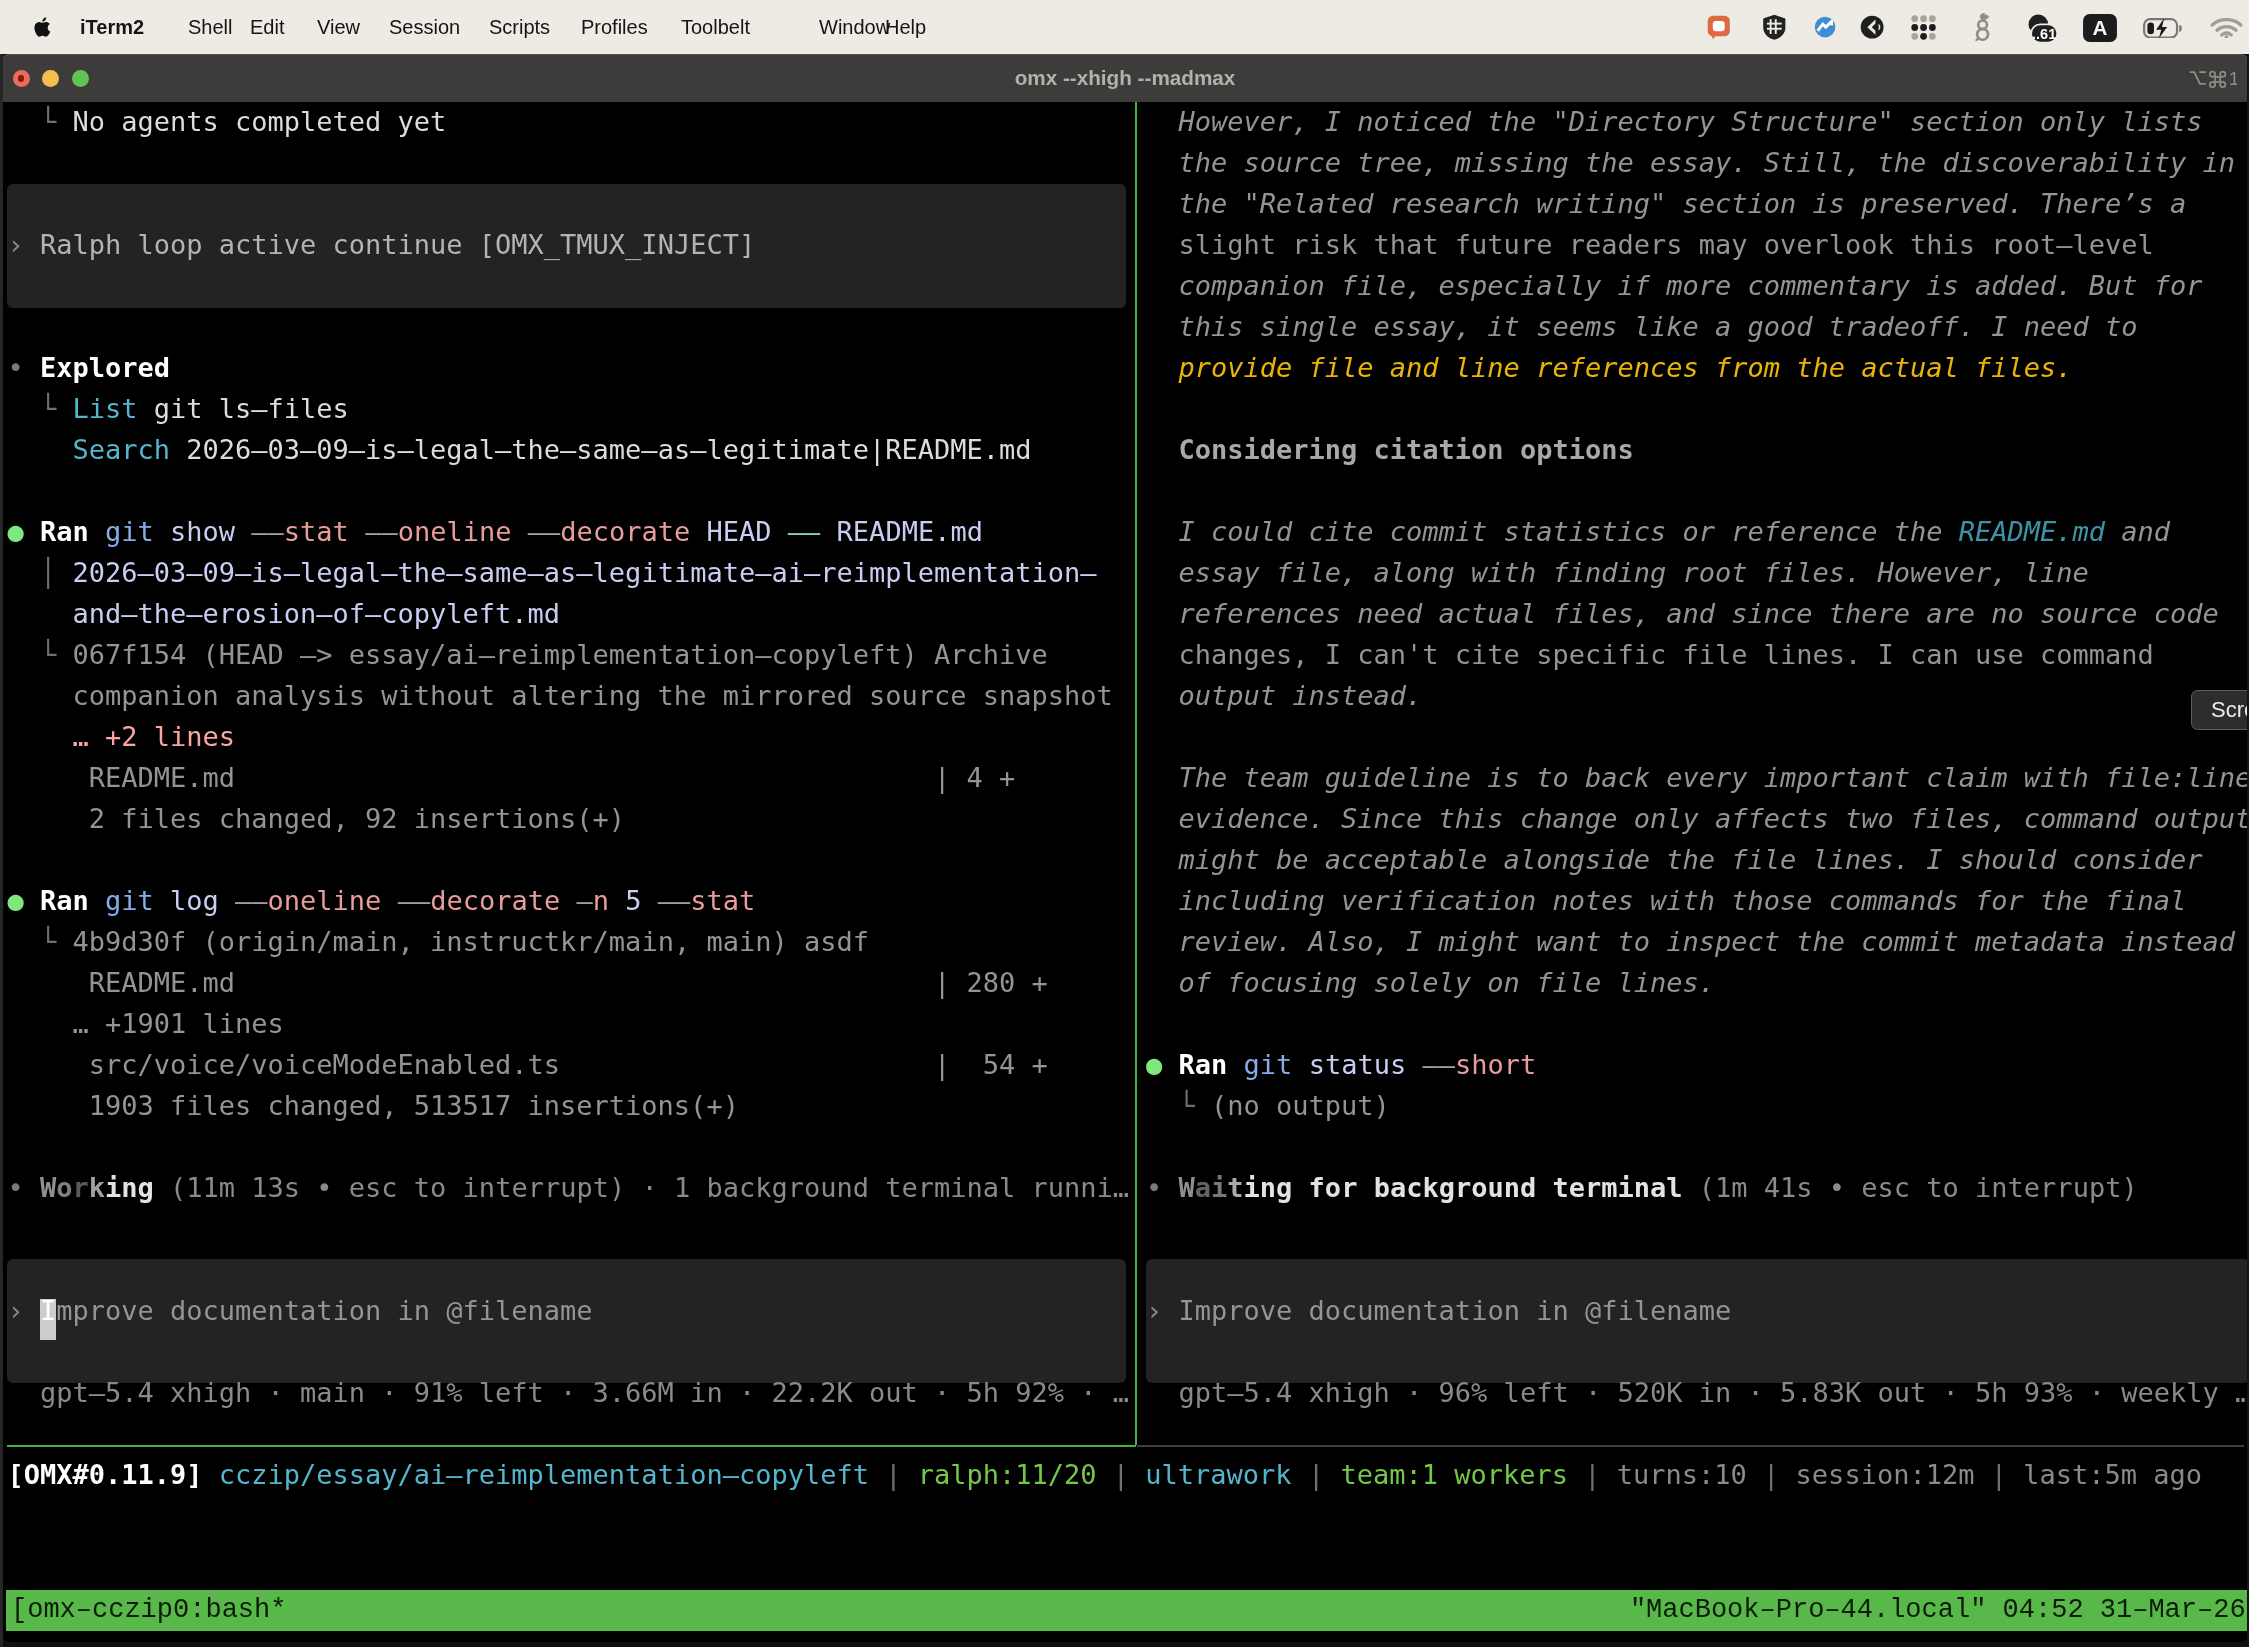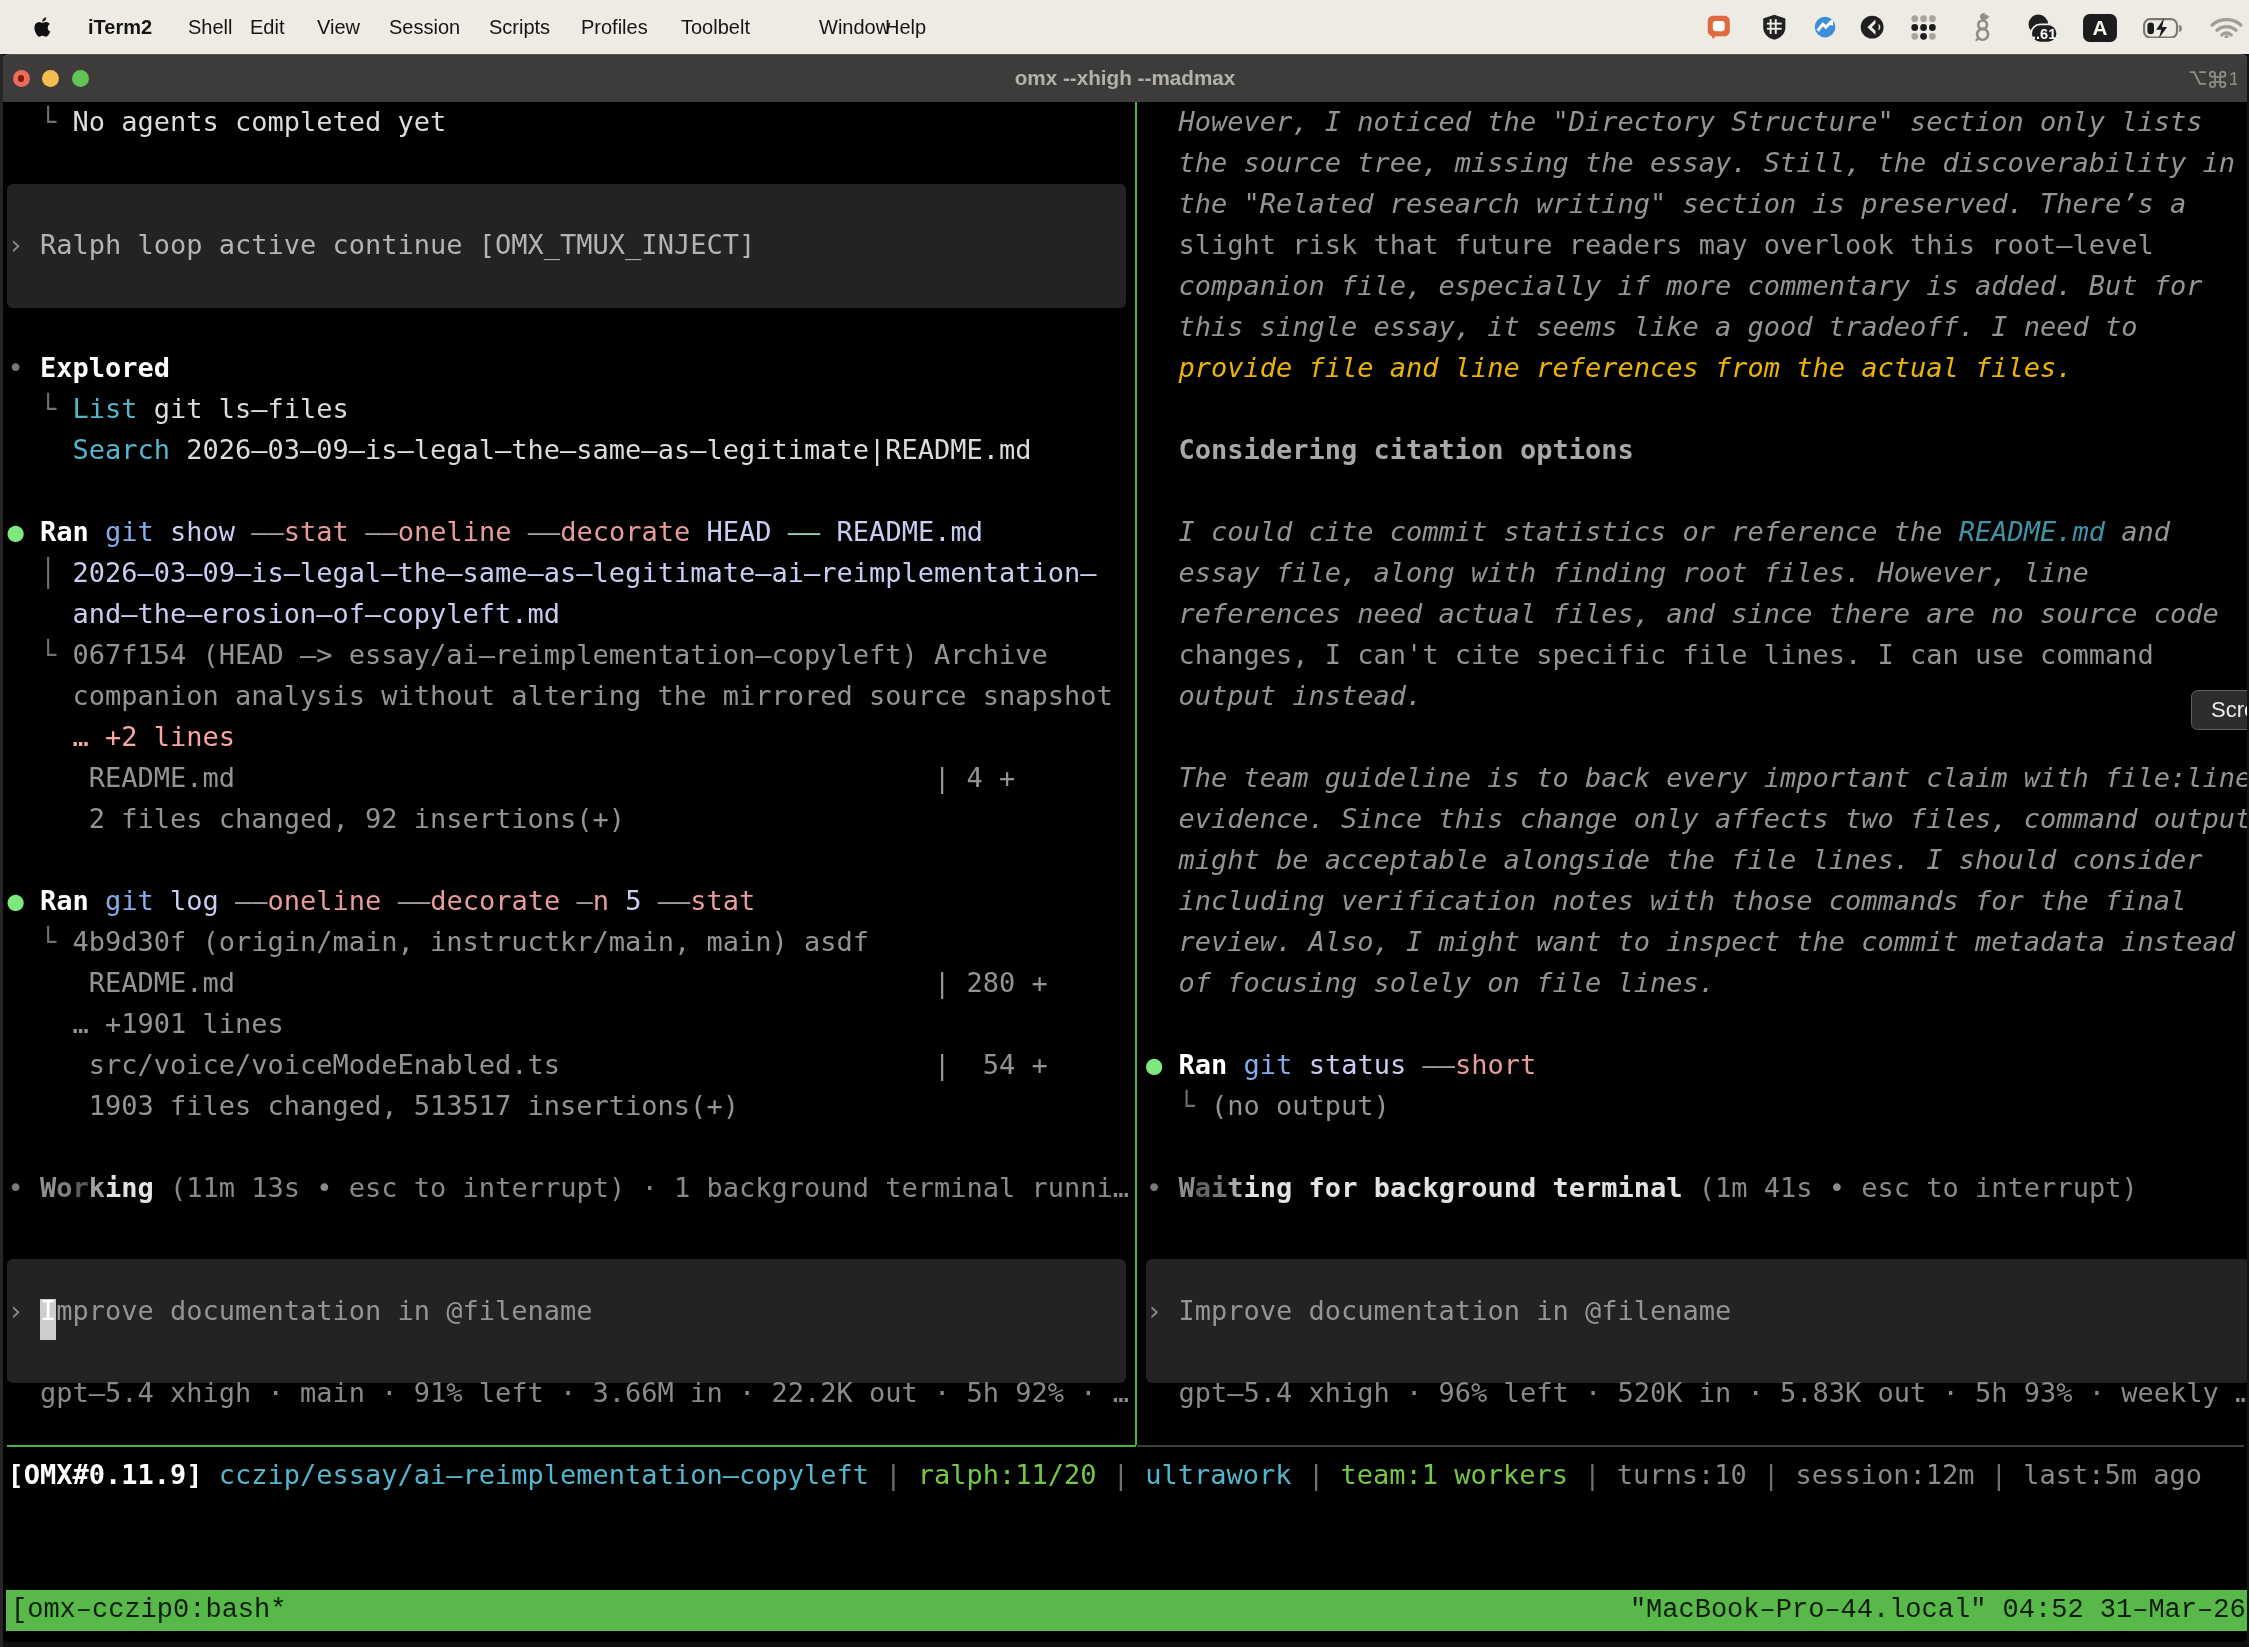--- a/index.html
+++ b/index.html
@@ -13,21 +13,21 @@
 pre { position:absolute; font-size:27px; line-height:41px; color:#dcdcdc; white-space:pre; }
 #preL { left:7.4px; top:-0.7px; }
 #preR { left:1146px; top:-0.7px; }
 .box { position:absolute; background:#232323; border-radius:5.9px; }
 </style></head>
 <body>
 <div id="menubar">
   <svg class="ic" style="left:32px;top:15.5px" width="19" height="22" viewBox="0 0 26 30">
       <path fill="#111" d="M21.5 15.9c0-3.4 2.8-5 2.9-5.1-1.6-2.3-4-2.6-4.9-2.7-2.1-.2-4.1 1.2-5.1 1.2-1 0-2.7-1.2-4.4-1.2-2.3 0-4.4 1.3-5.5 3.3-2.4 4.1-.6 10.1 1.6 13.4 1.1 1.6 2.5 3.4 4.2 3.4 1.7-.1 2.3-1.1 4.4-1.1 2 0 2.6 1.1 4.4 1.1 1.8 0 3-1.6 4.1-3.2 1.3-1.9 1.8-3.7 1.8-3.8-.1-.1-3.5-1.4-3.5-5.3zM18.1 5.8c.9-1.1 1.5-2.7 1.4-4.2-1.3.1-2.9.9-3.9 2-.8 1-1.6 2.6-1.4 4.1 1.5.1 3-.8 3.9-1.9z"></path>
     </svg>
-  <span class="mi" style="left:88px;font-weight:bold">iTerm2</span>
+  <span class="mi" style="left:80px;font-weight:bold">iTerm2</span>
   <span class="mi" style="left:188px">Shell</span>
   <span class="mi" style="left:250px">Edit</span>
   <span class="mi" style="left:317px">View</span>
   <span class="mi" style="left:389px">Session</span>
   <span class="mi" style="left:489px">Scripts</span>
   <span class="mi" style="left:581px">Profiles</span>
   <span class="mi" style="left:681px">Toolbelt</span>
   <span class="mi" style="left:819px">Window</span>
   <span class="mi" style="left:885px">Help</span>
 

